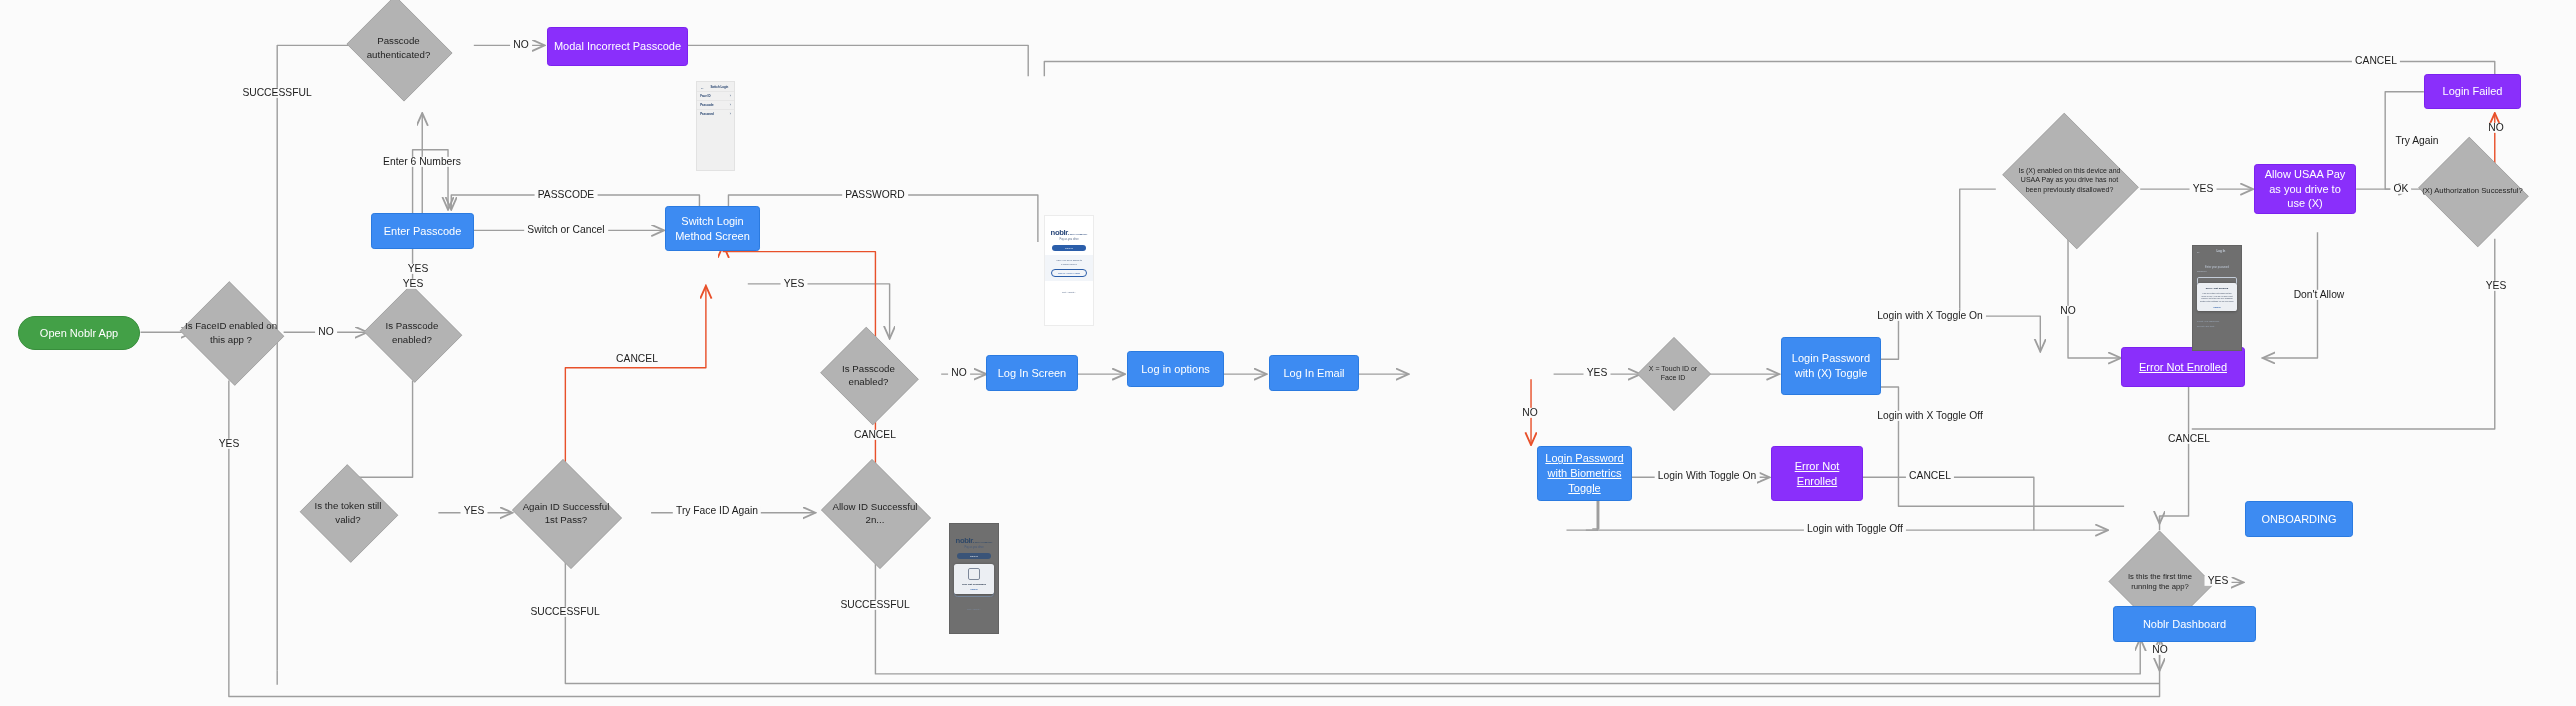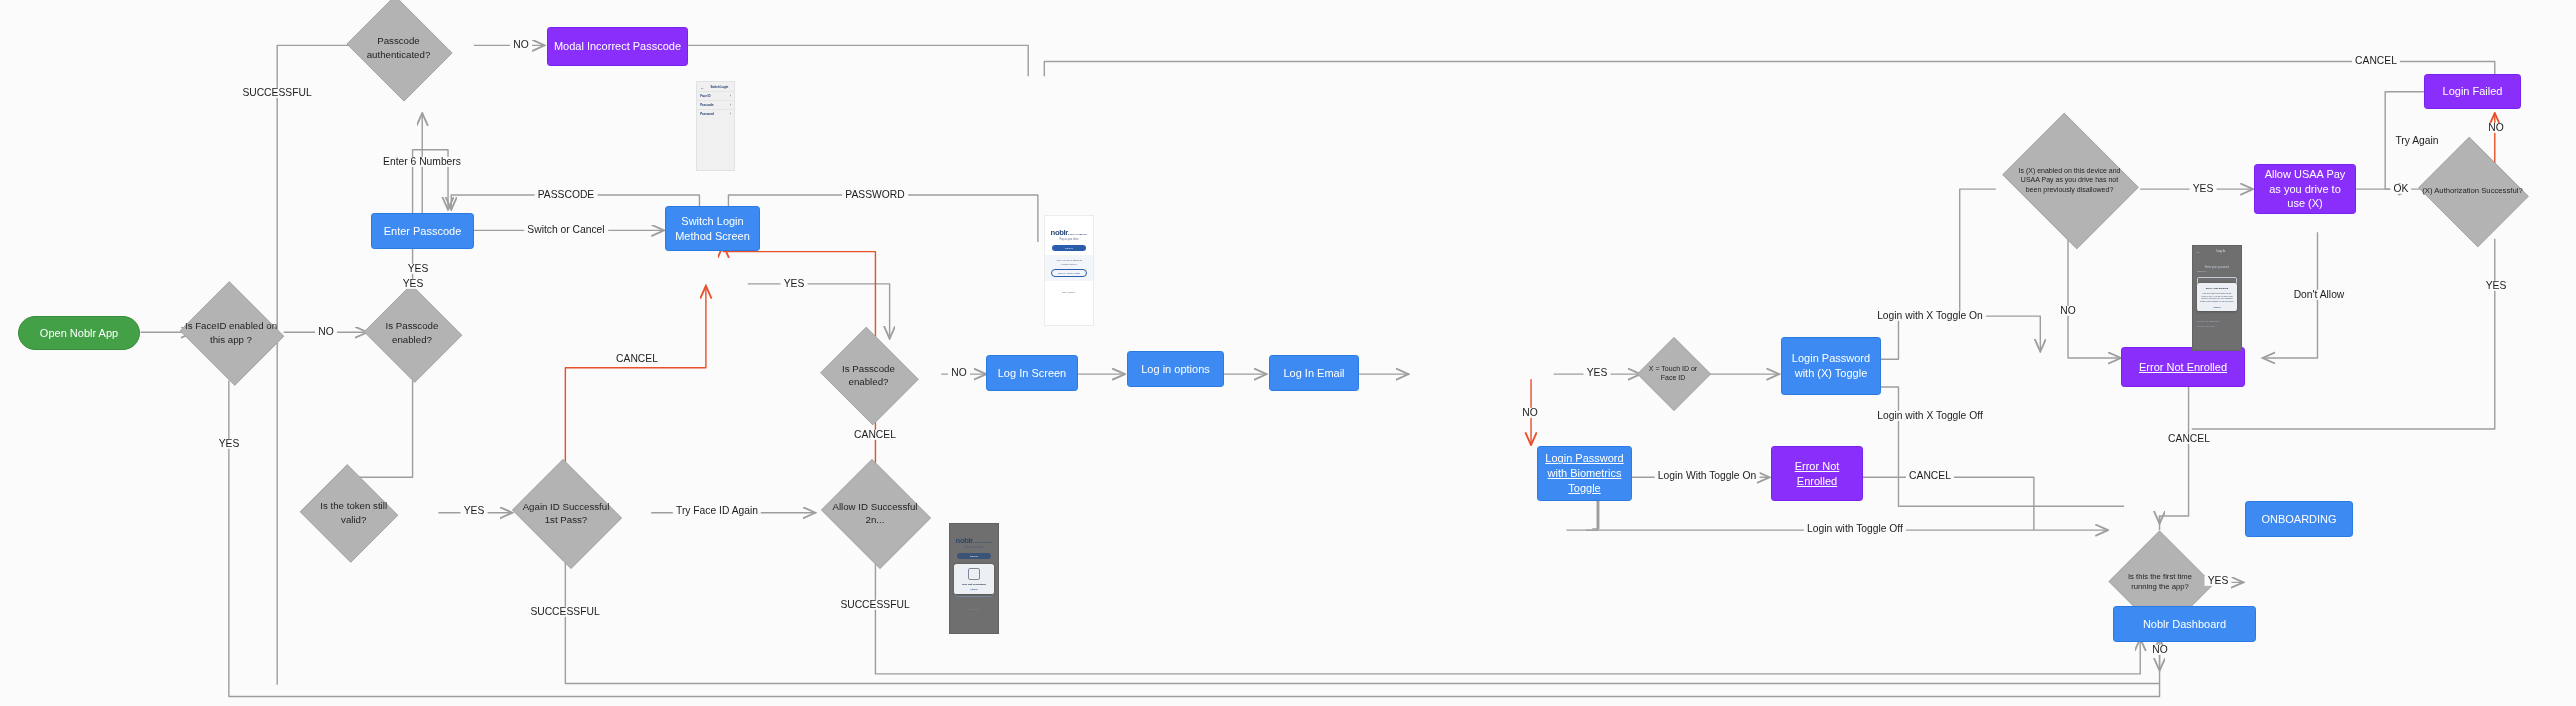--- a/index.html
+++ b/index.html
@@ -257,21 +257,21 @@
   <div class="node diamond" style="left:177px; top:284px; width:108px; height:97px;">
     <div class="dshape"></div>
     <div class="dtxt">Is FaceID enabled on this app ?</div>
   </div>
 
   <div class="node diamond" style="left:362px; top:286px; width:100px; height:93px;">
     <div class="dshape"></div>
     <div class="dtxt">Is Passcode enabled?</div>
   </div>
 
-  <div class="node diamond" style="left:298px; top:466px; width:100px; height:93px;justify-content:flex-end;">
+  <div class="node diamond" style="left:298px; top:466px; width:100px; height:93px;">
     <div class="dshape"></div>
     <div class="dtxt">Is the token still valid?</div>
   </div>
 
   <div class="node diamond" style="left:508px; top:463px; width:116px; height:100px;">
     <div class="dshape"></div>
     <div class="dtxt">Again ID Successful 1st Pass?</div>
   </div>
 
   <div class="node diamond" style="left:817px; top:463px; width:116px; height:100px;">

